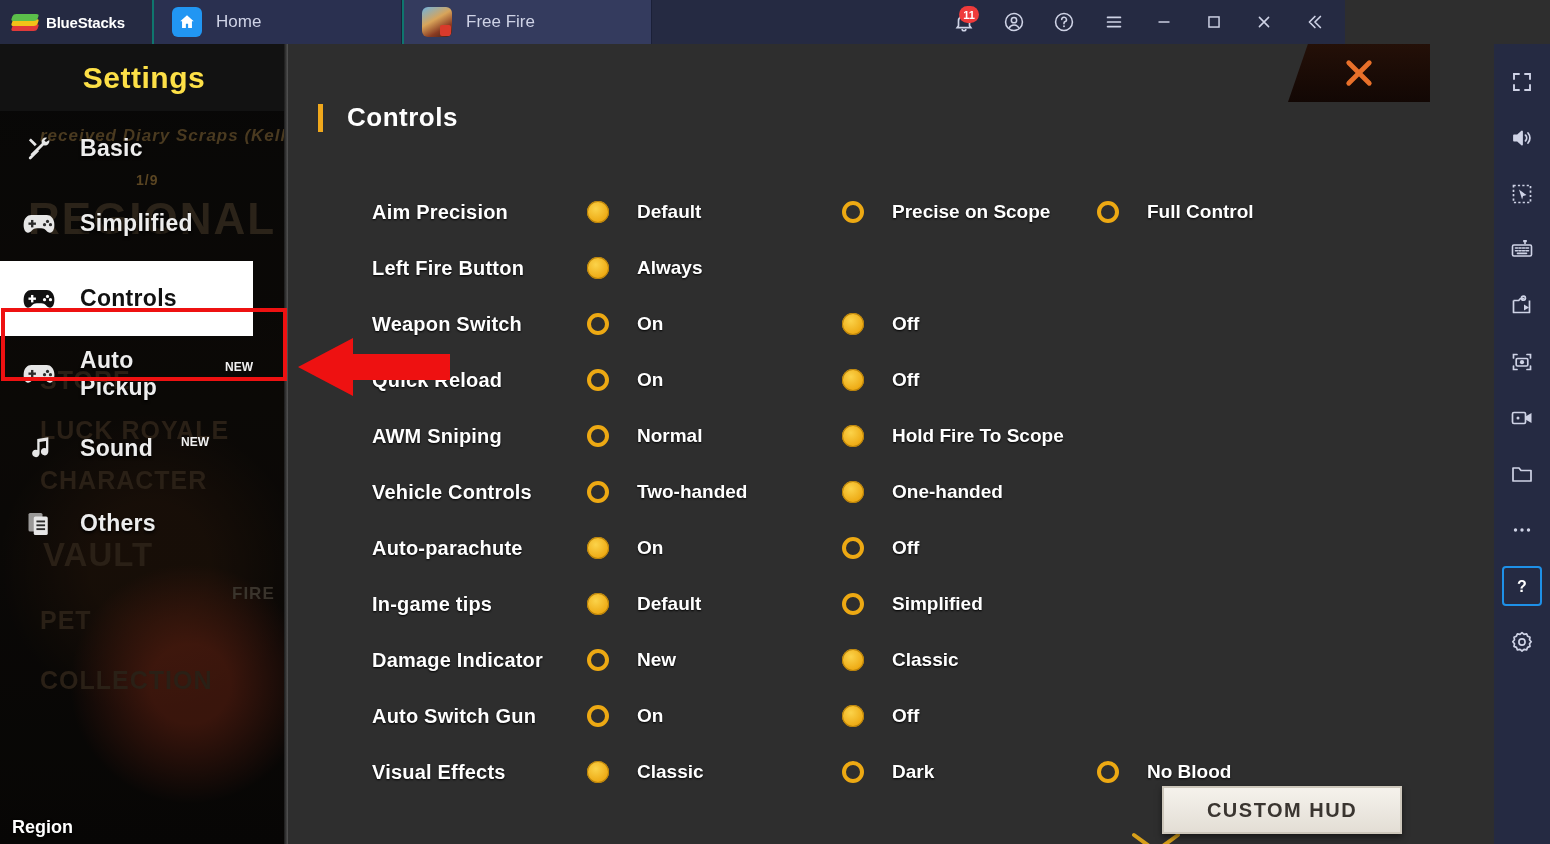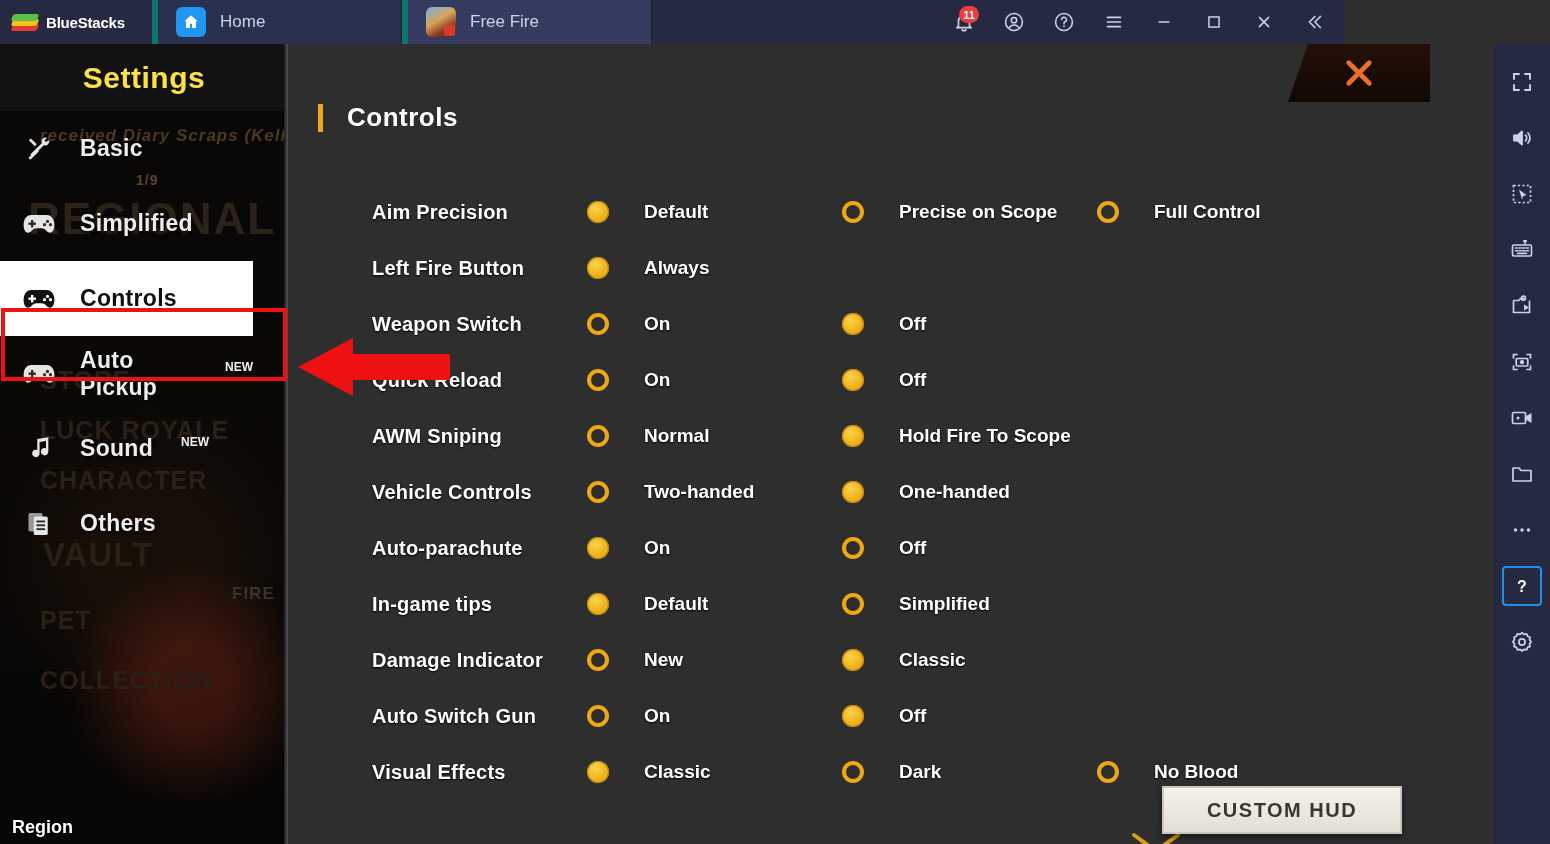--- a/index.html
+++ b/index.html
@@ -15,21 +15,21 @@
               background:#252a42; }
   .bs-logo { width:26px; height:24px; position:relative; flex:none; }
   .bs-logo i { position:absolute; left:0; width:26px; height:9px; border-radius:3px;
                transform:skewX(-20deg) scaleY(.78); }
   .bs-logo i.r { background:#e03a3a; top:13px; }
   .bs-logo i.y { background:#f2c318; top:8px; }
   .bs-logo i.g { background:#5bbf4a; top:3px; }
   .bs-name { color:#fff; font-size:15px; font-weight:bold; letter-spacing:-.2px; white-space:nowrap; }
 
   .tab { width:250px; display:flex; align-items:center; gap:14px; padding-left:18px;
-         border-left:6px solid #0f766e; border-right:1px solid #1b2038;
+         border-left:2px solid #0f766e; border-right:1px solid #1b2038;
          background:#2a3050; position:relative; }
   .tab.active { background:#343b5e; }
   .tab-label { color:#cfd3e6; font-size:17px; white-space:nowrap; }
   .tab-ico { width:30px; height:30px; border-radius:6px; flex:none; position:relative; overflow:hidden; }
   .tab-ico.home { background:#2196f3; display:flex; align-items:center; justify-content:center; }
   .tab-ico.home svg { width:18px; height:18px; }
   .tab-ico.ff { background:linear-gradient(150deg,#6fb3e0 0%,#d8a45a 42%,#8a3b22 72%,#3a2016 100%); }
   .tab-ico.ff .badge { position:absolute; right:1px; bottom:1px; width:11px; height:11px;
                        background:#d93a2b; border-radius:2px; }
 
@@ -109,21 +109,21 @@
   .closebtn svg { width:38px; height:38px; }
 
   .ptitle { position:absolute; left:30px; top:58px; display:flex; align-items:center; gap:24px; }
   .ptitle .bar { width:5px; height:28px; background:#f0a81c; }
   .ptitle .txt { color:#fff; font-size:26px; font-weight:bold; letter-spacing:.5px; }
 
   .rows { position:absolute; left:84px; top:140px; width:1100px; }
   .row { height:56px; display:flex; align-items:center; }
   .rlabel { width:215px; color:#fff; font-size:20px; font-weight:bold; letter-spacing:.2px;
             text-shadow:0 1px 2px #000; flex:none; }
-  .opt { display:flex; align-items:center; gap:35px; cursor:pointer; flex:none; }
+  .opt { display:flex; align-items:center; gap:28px; cursor:pointer; flex:none; }
   .opt.c1 { width:255px; }
   .opt.c2 { width:255px; }
   .opt.c3 { width:255px; }
   .radio { width:22px; height:22px; border-radius:50%; flex:none; }
   .radio.on  { background:radial-gradient(circle at 40% 35%,#fbd34a,#eda913 70%,#d08f08 100%);
                box-shadow:0 0 0 1px #b9820a inset; }
   .radio.off { background:transparent; border:4px solid #eda913; }
   .olabel { color:#fff; font-size:19px; font-weight:bold; white-space:nowrap;
             text-shadow:0 1px 2px #000; }
 

